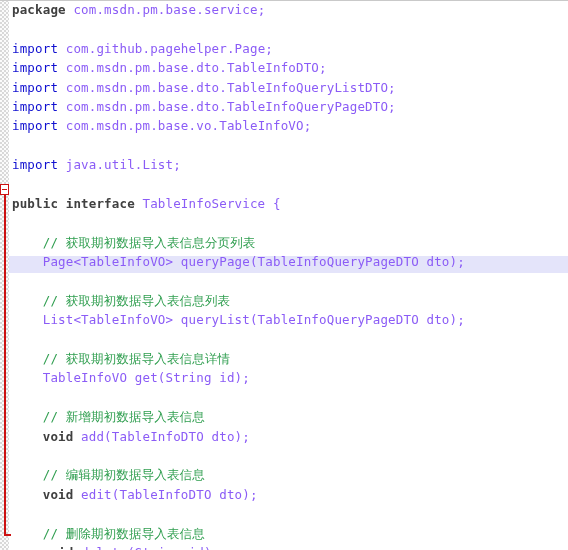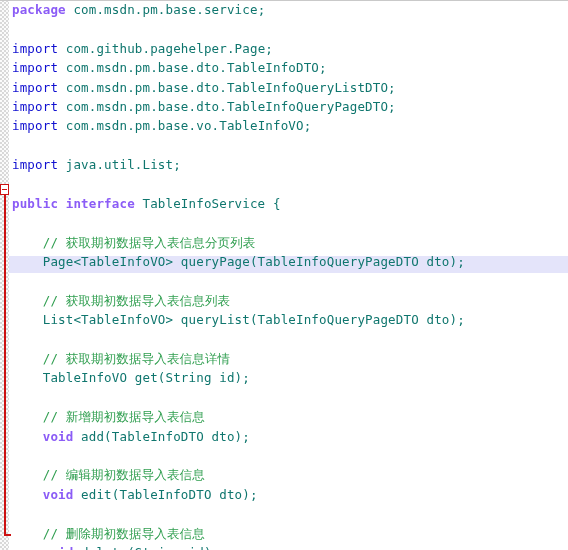--- a/index.html
+++ b/index.html
@@ -106,24 +106,24 @@
     letter-spacing: 0.15px;
   }
   .ln {
     height: 19.4px;
     padding-left: 3px;
     white-space: pre;
   }
   .ln.blank { }
 
   
-  .kw   { color: #8b5cf6; font-weight: bold; }   
+  .kw   { color: #404040; font-weight: bold; }   
   .imp  { color: #1010d0; font-weight: normal; }   
   .cmt  { color: #2f9e4f; }                       
-  .pln  { color: #0f766e; }
+  .pln  { color: #8b5cf6; }
   .cjk  { font-family: "DejaVu Sans", "Liberation Sans", sans-serif; }
 
   
   #top-edge {
     position: absolute;
     left: 0; top: 0;
     width: 568px; height: 1px;
     background: #c9c9c9;
     z-index: 9;
   }

